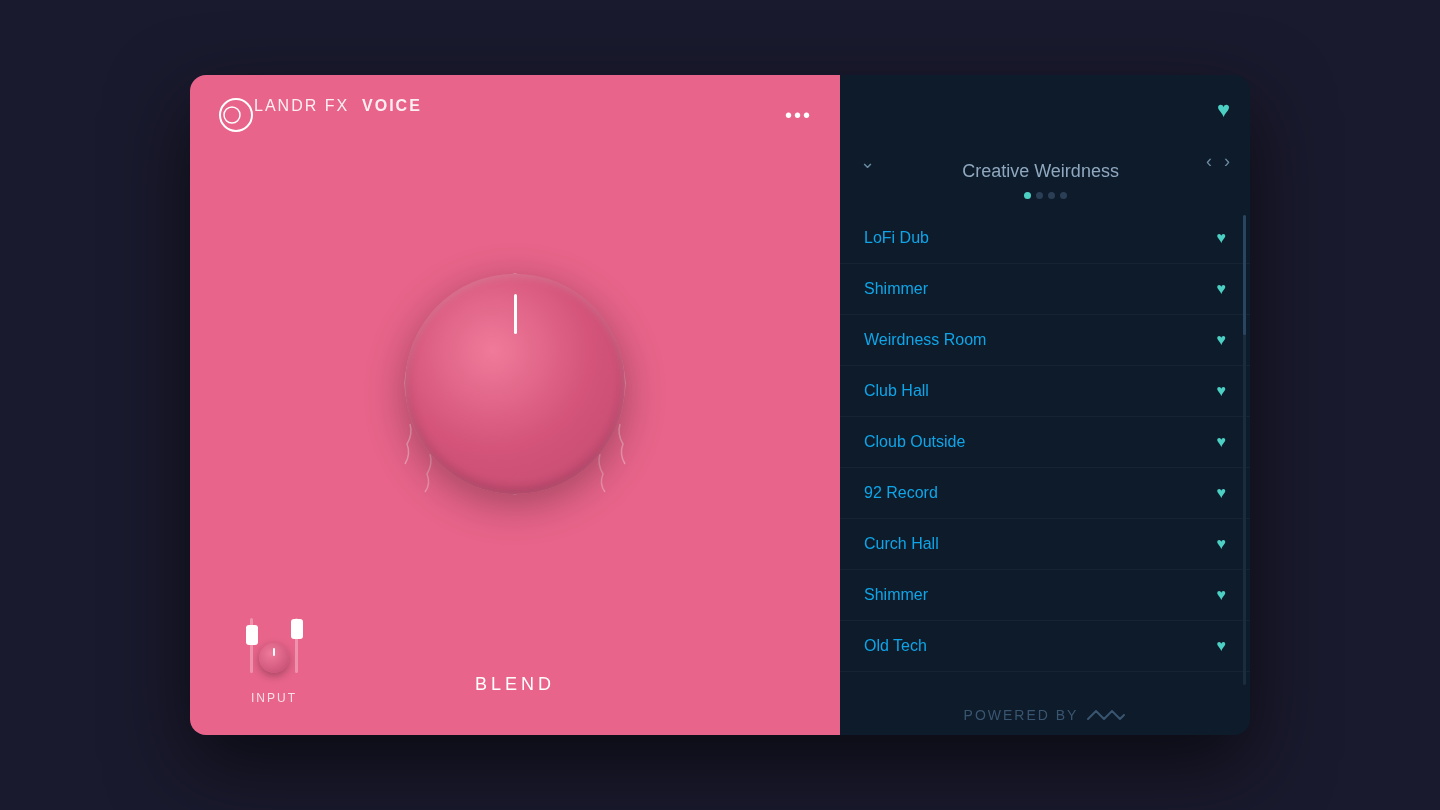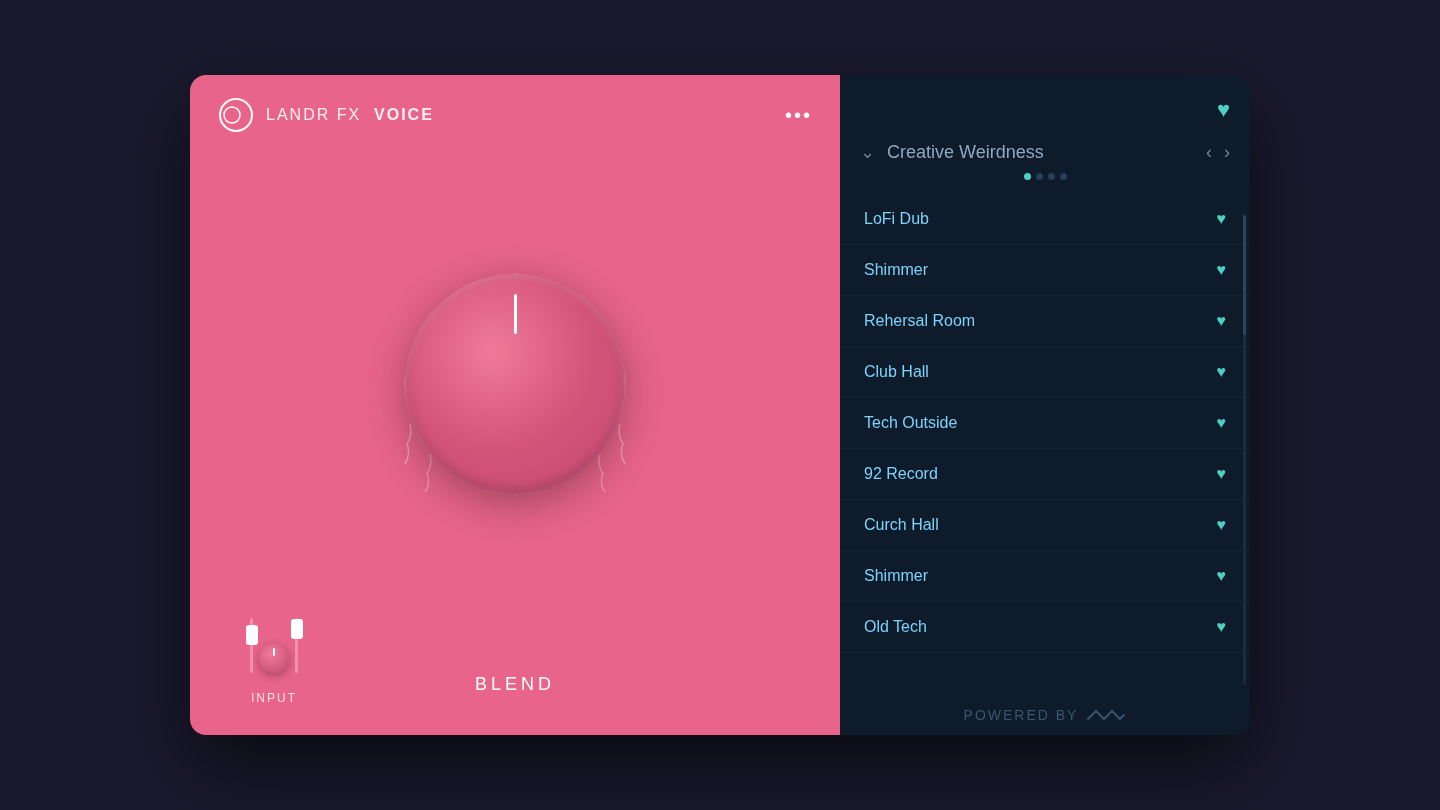--- a/index.html
+++ b/index.html
@@ -34,22 +34,21 @@
 
     .header {
       display: flex;
       align-items: center;
       justify-content: space-between;
       padding: 22px 28px;
     }
 
     .logo-area {
       display: flex;
-      align-items: center;
-      gap: 12px;
+      align-items: flex-start;
     }
 
     .logo-icon {
       width: 36px;
       height: 36px;
     }
 
     .logo-text {
       color: white;
       font-size: 16px;
@@ -234,23 +233,25 @@
     }
 
     .chevron-down {
       color: #6b8ba4;
       font-size: 18px;
       cursor: pointer;
     }
 
     .preset-name {
       flex: 1;
+      text-align: center;
       color: #8fa8bf;
       font-size: 18px;
       font-weight: 400;
+      margin-top: 20px;
     }
 
     .nav-arrow {
       color: #6b8ba4;
       font-size: 18px;
       cursor: pointer;
       background: none;
       border: none;
     }
 
@@ -297,21 +298,21 @@
       display: flex;
       align-items: center;
       justify-content: space-between;
       padding: 16px 24px;
       cursor: pointer;
       border-bottom: 1px solid rgba(255,255,255,0.04);
       transition: background 0.15s;
     }
 
     .preset-item-name {
-      color: #7dd3fc;
+      color: #0ea5e9;
       font-size: 16px;
       font-weight: 300;
     }
 
     .preset-heart {
       color: #4dd0c4;
       font-size: 16px;
     }
 
     
@@ -441,29 +442,29 @@
 
     <div class="preset-item">
       <span class="preset-item-name">LoFi Dub</span>
       <span class="preset-heart">♥</span>
     </div>
         <div class="preset-item">
       <span class="preset-item-name">Shimmer</span>
       <span class="preset-heart">♥</span>
     </div>
         <div class="preset-item">
-      <span class="preset-item-name">Rehersal Room</span>
+      <span class="preset-item-name">Weirdness Room</span>
       <span class="preset-heart">♥</span>
     </div>
         <div class="preset-item">
       <span class="preset-item-name">Club Hall</span>
       <span class="preset-heart">♥</span>
     </div>
         <div class="preset-item">
-      <span class="preset-item-name">Tech Outside</span>
+      <span class="preset-item-name">Cloub Outside</span>
       <span class="preset-heart">♥</span>
     </div>
         <div class="preset-item">
       <span class="preset-item-name">92 Record</span>
       <span class="preset-heart">♥</span>
     </div>
         <div class="preset-item">
       <span class="preset-item-name">Curch Hall</span>
       <span class="preset-heart">♥</span>
     </div>

